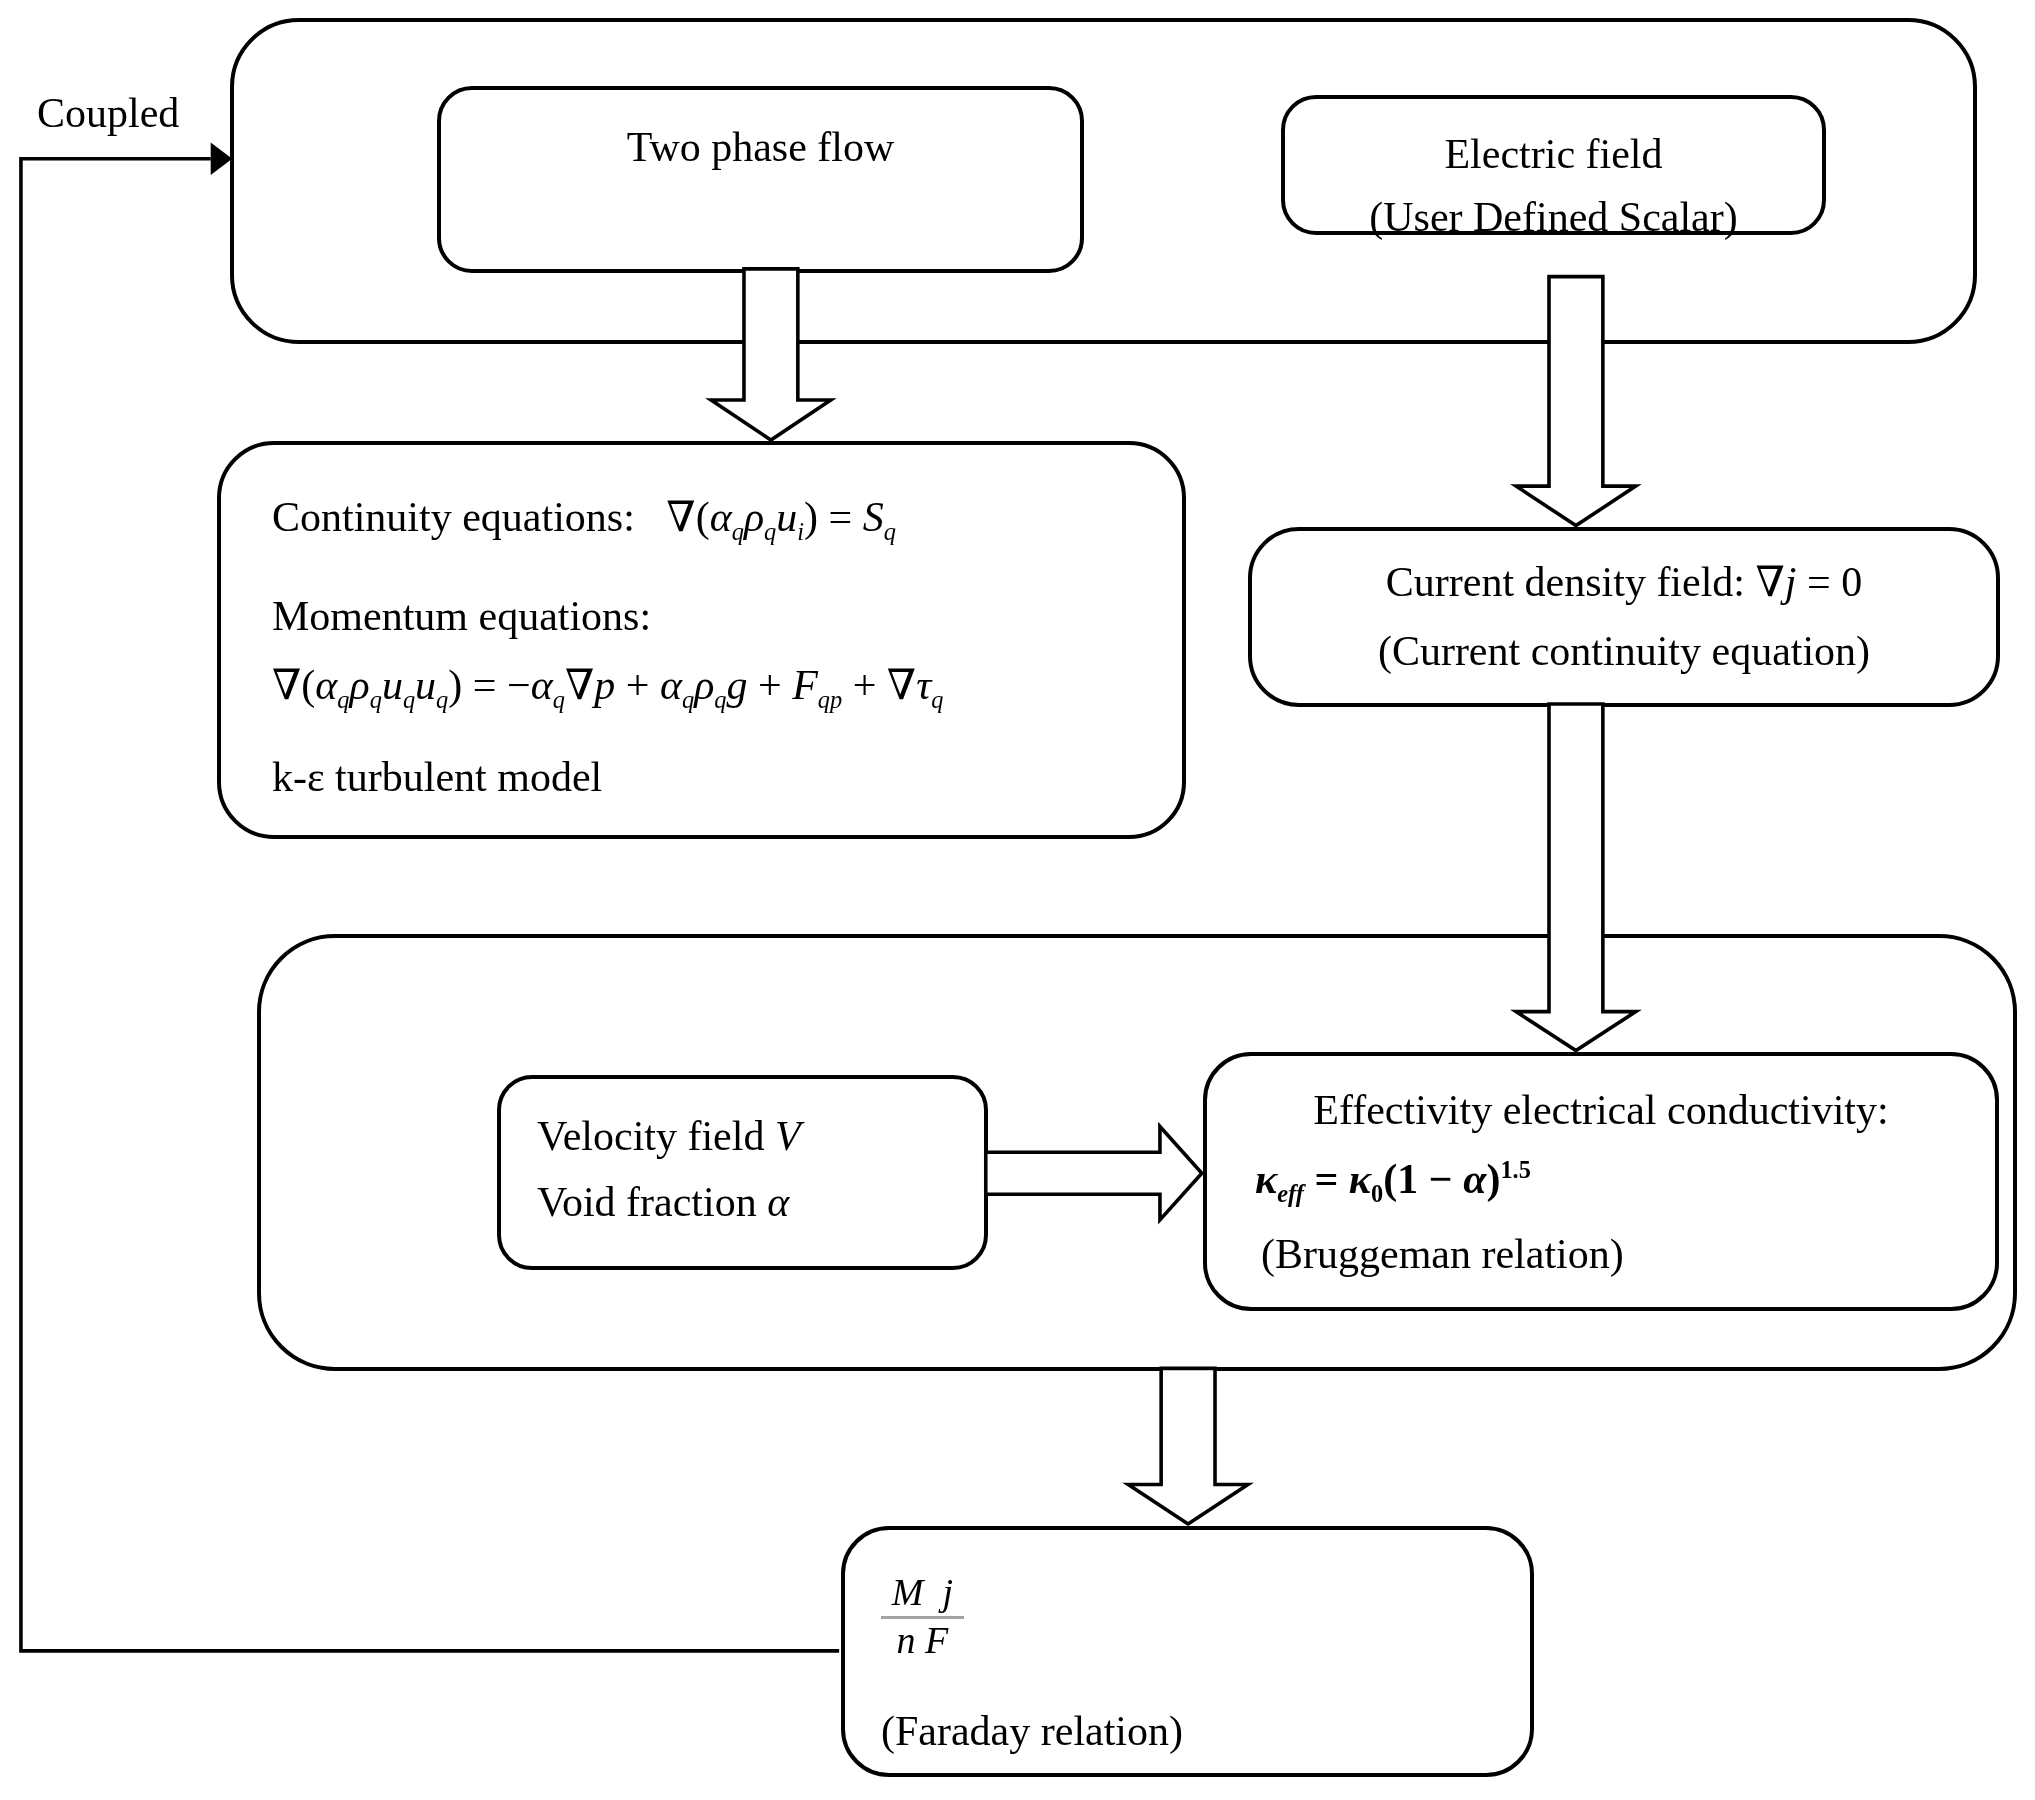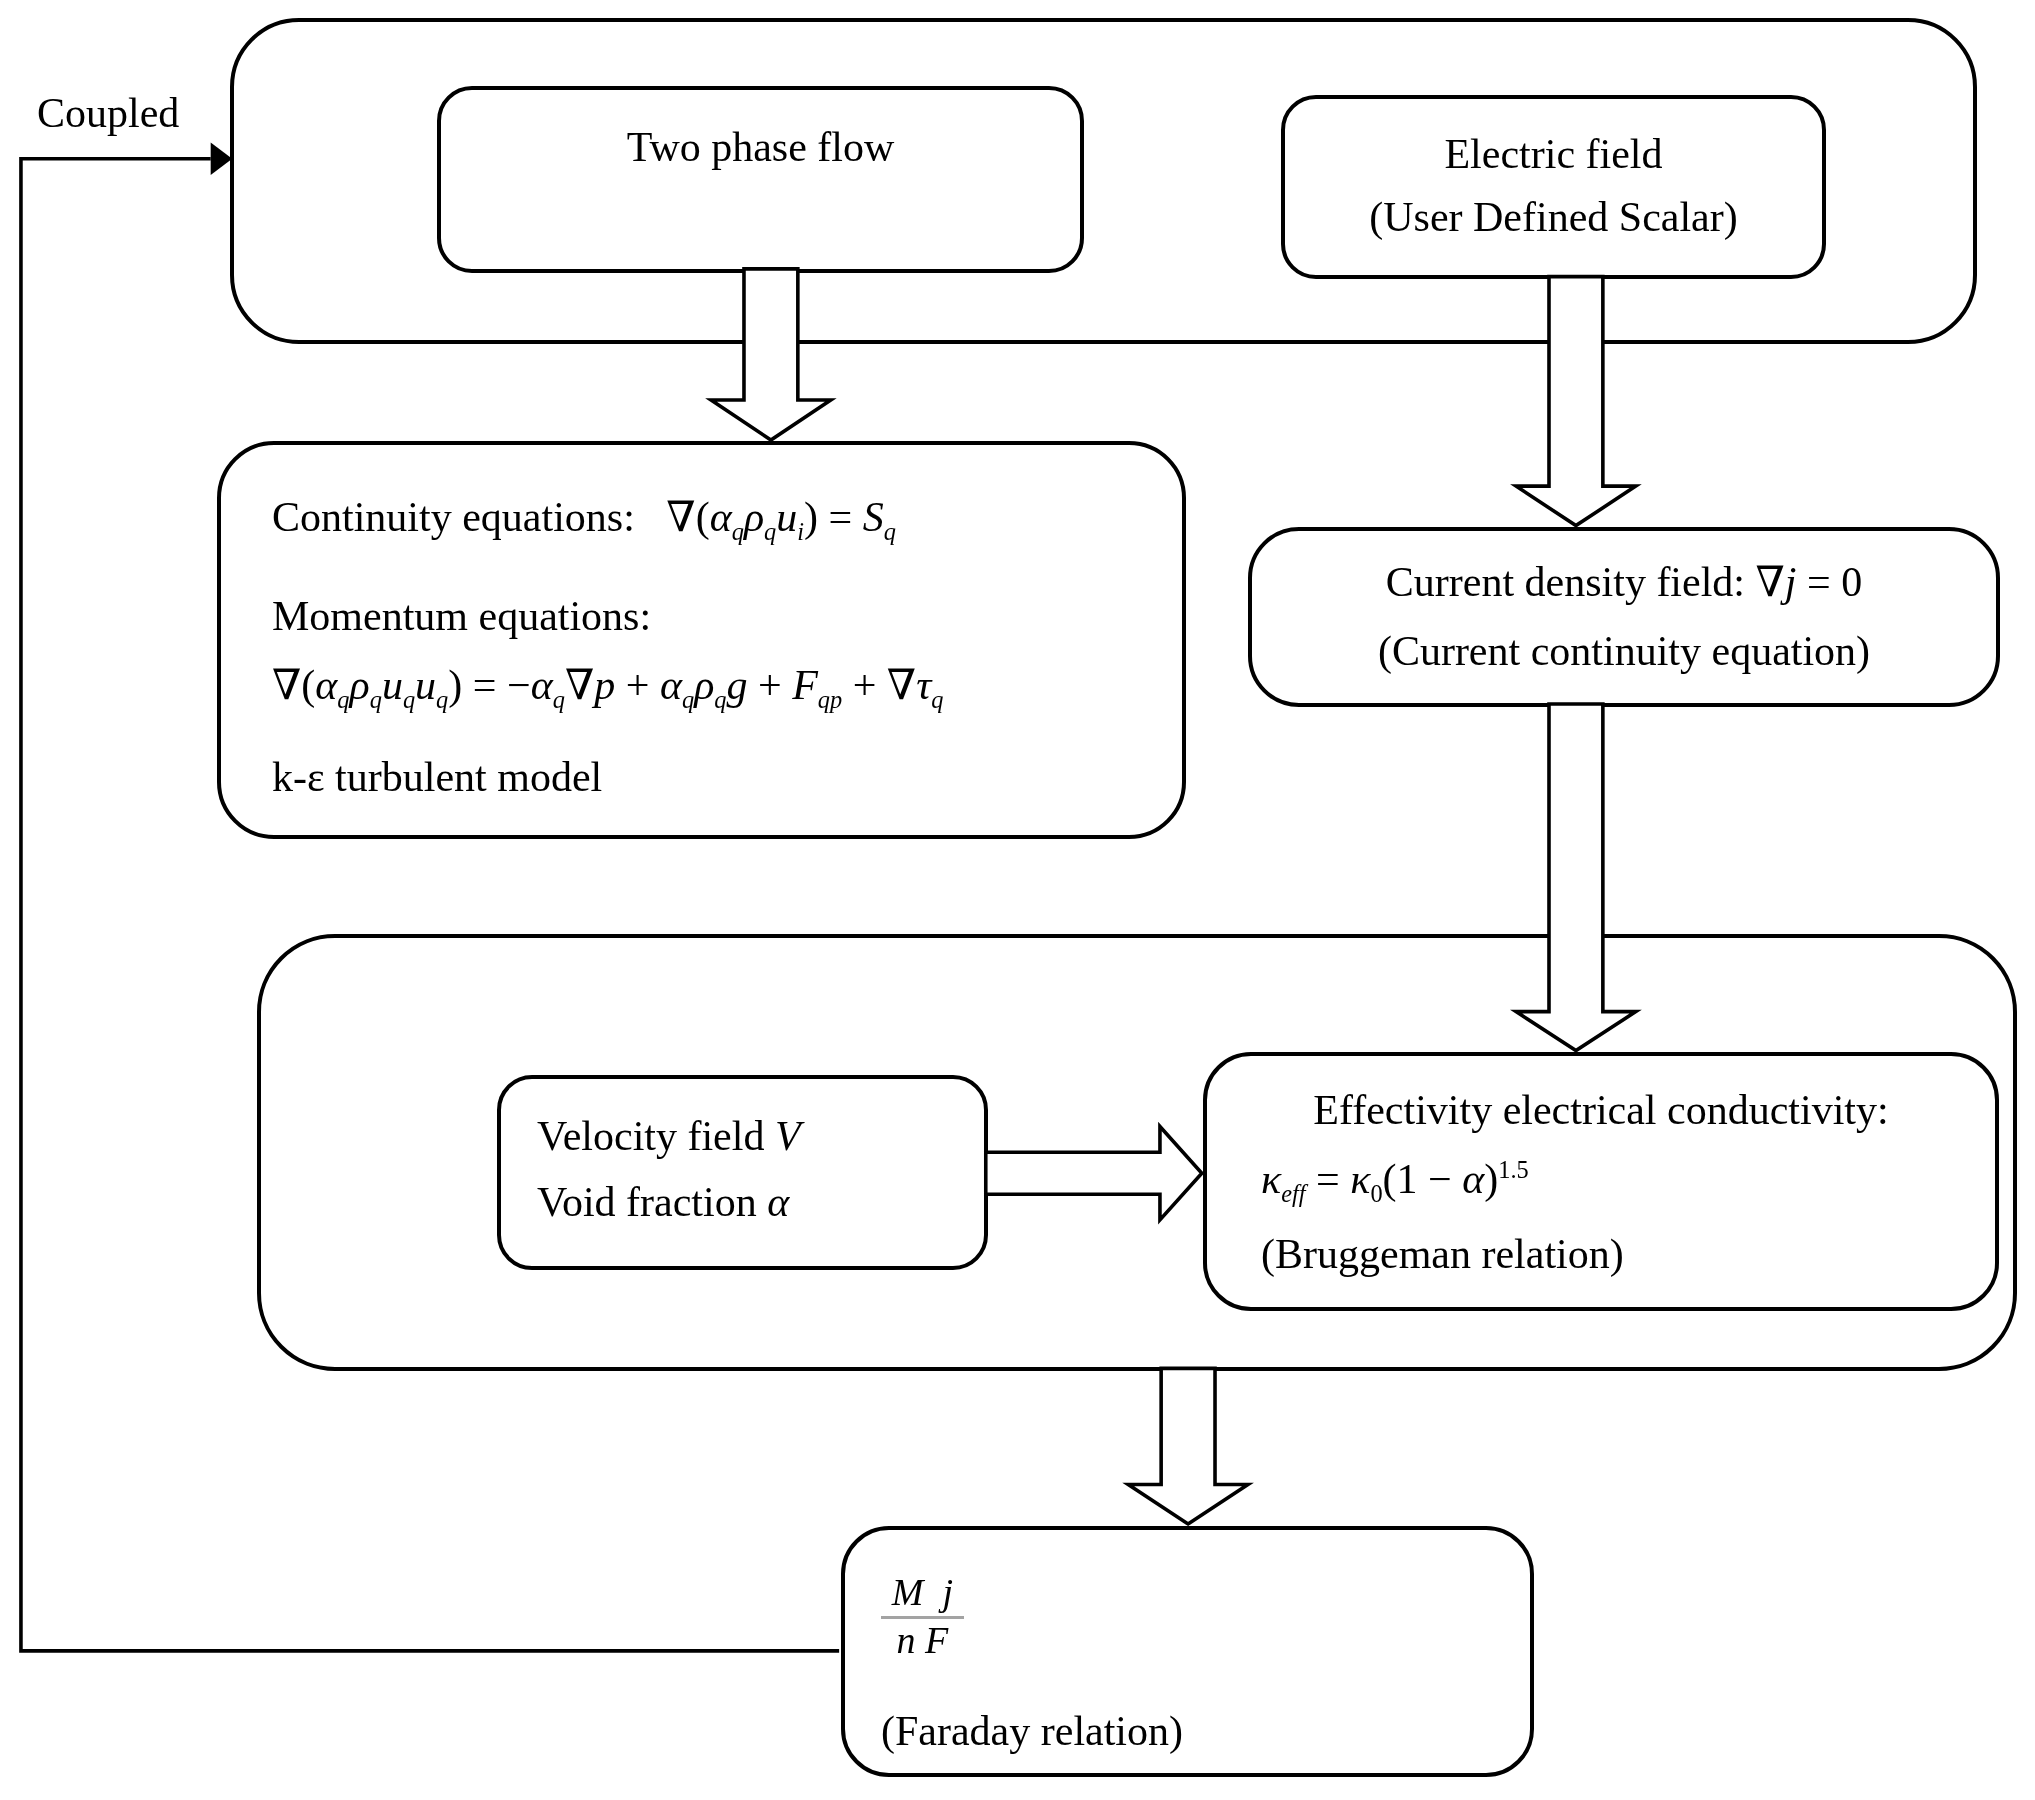--- a/index.html
+++ b/index.html
@@ -50,21 +50,21 @@
 <div id="canvas">
 
   <span class="t" style="left:37px;top:89px;">Coupled</span>
 
   <div class="rbox" style="left:230px;top:18px;width:1747px;height:326px;border-radius:69px;"></div>
 
   <div class="rbox" style="left:437px;top:86px;width:647px;height:187px;border-radius:35px;">
     <span class="t tc" style="top:33px;">Two phase flow</span>
   </div>
 
-  <div class="rbox" style="left:1281px;top:95px;width:545px;height:184px;border-radius:35px;">
+  <div class="rbox" style="left:1281px;top:95px;width:545px;height:140px;border-radius:35px;">
     <span class="t tc" style="top:31px;">Electric field</span>
     <span class="t tc" style="top:94px;">(User Defined Scalar)</span>
   </div>
 
   <div class="rbox" style="left:217px;top:441px;width:969px;height:398px;border-radius:57px;">
     <span class="t" style="left:51px;top:48px;">Continuity equations:&nbsp;&nbsp; ∇(<i>α<sub>q</sub>ρ<sub>q</sub>u<sub>i</sub></i>) = <i>S<sub>q</sub></i></span>
     <span class="t" style="left:51px;top:147px;">Momentum equations:</span>
     <span class="t" style="left:51px;top:216px;">∇(<i>α<sub>q</sub>ρ<sub>q</sub>u<sub>q</sub>u<sub>q</sub></i>) = −<i>α<sub>q</sub></i>∇<i>p</i> + <i>α<sub>q</sub>ρ<sub>q</sub>g</i> + <i>F<sub>qp</sub></i> + ∇<i>τ<sub>q</sub></i></span>
     <span class="t" style="left:51px;top:308px;">k-ε turbulent model</span>
   </div>
@@ -76,21 +76,21 @@
 
   <div class="rbox" style="left:257px;top:934px;width:1760px;height:437px;border-radius:78px;"></div>
 
   <div class="rbox" style="left:497px;top:1075px;width:491px;height:195px;border-radius:35px;">
     <span class="t" style="left:36px;top:33px;">Velocity field <i>V</i></span>
     <span class="t" style="left:36px;top:99px;">Void fraction <i>α</i></span>
   </div>
 
   <div class="rbox" style="left:1203px;top:1052px;width:796px;height:259px;border-radius:48px;">
     <span class="t tc" style="top:30px;">Effectivity electrical conductivity:</span>
-    <span class="t" style="left:54px;top:99px;"><i>κ<sub>eff</sub></i> = <i>κ</i><sub>0</sub>(1 − <i>α</i>)<sup>1.5</sup></span>
+    <span class="t" style="left:48px;top:99px;font-weight:bold;"><i>κ<sub>eff</sub></i> = <i>κ</i><sub>0</sub>(1 − <i>α</i>)<sup>1.5</sup></span>
     <span class="t" style="left:54px;top:174px;">(Bruggeman relation)</span>
   </div>
 
   <div class="rbox" style="left:841px;top:1526px;width:693px;height:251px;border-radius:48px;">
     <div class="oxy-line" style="left:36px;top:33px;height:108px;">
       <span class="frac">
         <span class="num"><i>M&nbsp;&nbsp;j</i></span>
         <span class="den"><i>n&nbsp;F</i></span>
       </span>
     </div>

